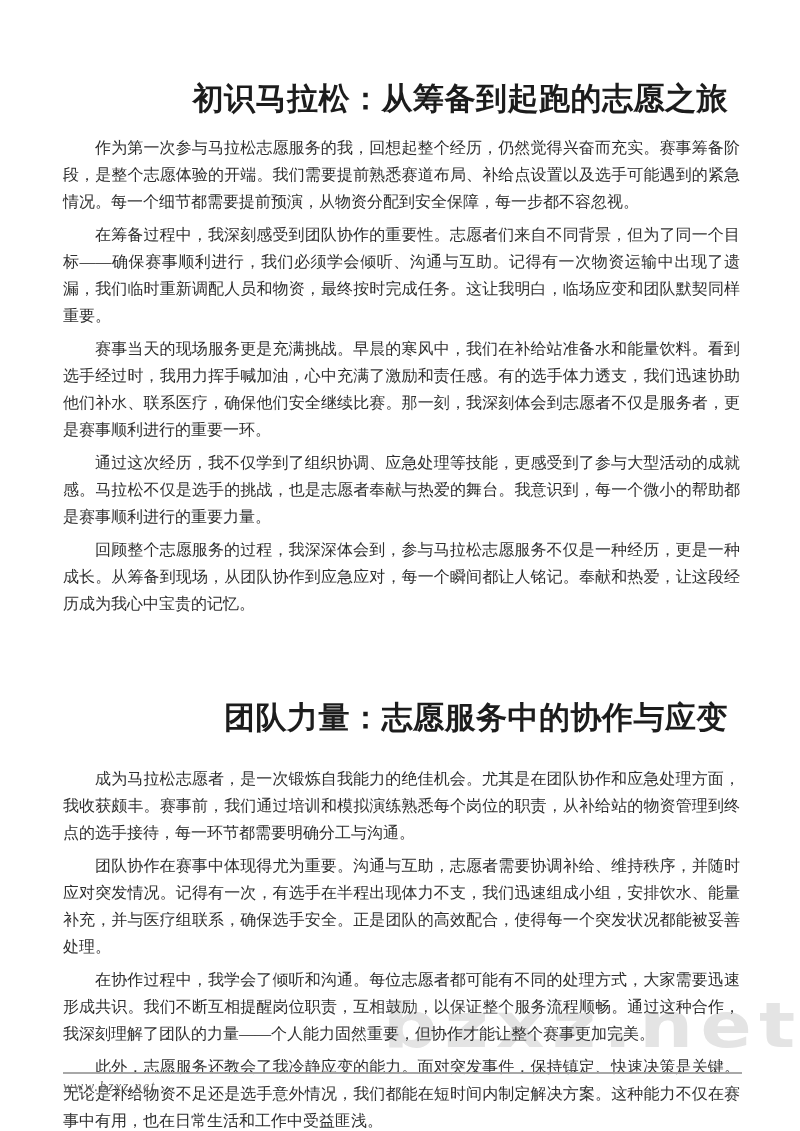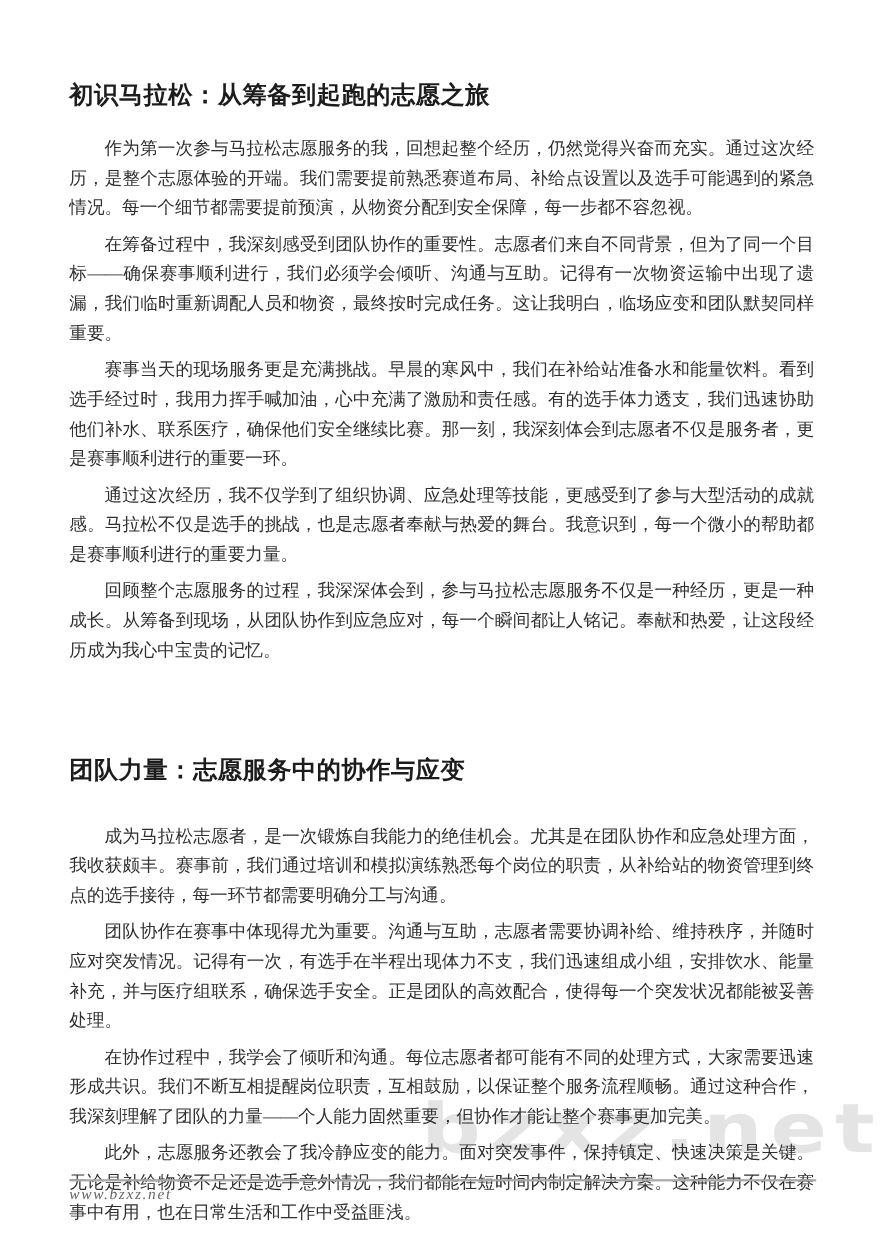--- a/index.html
+++ b/index.html
@@ -15,27 +15,27 @@
     overflow: hidden;
     font-family: "Liberation Serif", serif;
   }
   .content {
     position: relative;
     padding: 0 60px 0 63px;
     z-index: 1;
   }
   .article-title {
     font-family: "Liberation Sans", sans-serif;
-    font-size: 22px;
+    font-size: 31px;
     line-height: 30px;
     font-weight: 700;
     color: #1c1c1c;
-    text-align: left;
+    text-align: right;
     letter-spacing: 0.5px;
-    margin: 0;
+    margin: 12px;
   }
   .title-1 { padding-top: 72px; }
   .title-2 { padding-top: 74px; }
   .article p {
     font-size: 16px;
     line-height: 27px;
     color: #2f2f2f;
     text-align: justify;
     text-indent: 2em;
     margin: 0 0 6px 0;
@@ -86,21 +86,21 @@
 <body>
 
 <div class="page">
 
   <div class="watermark">bzxz.net</div>
 
   <div class="content">
 
     <div class="article article-1">
       <h1 class="article-title title-1">初识马拉松：从筹备到起跑的志愿之旅</h1>
-      <p>作为第一次参与马拉松志愿服务的我，回想起整个经历，仍然觉得兴奋而充实。通过这次经历，是整个志愿体验的开端。我们需要提前熟悉赛道布局、补给点设置以及选手可能遇到的紧急情况。每一个细节都需要提前预演，从物资分配到安全保障，每一步都不容忽视。</p>
+      <p>作为第一次参与马拉松志愿服务的我，回想起整个经历，仍然觉得兴奋而充实。赛事筹备阶段，是整个志愿体验的开端。我们需要提前熟悉赛道布局、补给点设置以及选手可能遇到的紧急情况。每一个细节都需要提前预演，从物资分配到安全保障，每一步都不容忽视。</p>
       <p>在筹备过程中，我深刻感受到团队协作的重要性。志愿者们来自不同背景，但为了同一个目标——确保赛事顺利进行，我们必须学会倾听、沟通与互助。记得有一次物资运输中出现了遗漏，我们临时重新调配人员和物资，最终按时完成任务。这让我明白，临场应变和团队默契同样重要。</p>
       <p>赛事当天的现场服务更是充满挑战。早晨的寒风中，我们在补给站准备水和能量饮料。看到选手经过时，我用力挥手喊加油，心中充满了激励和责任感。有的选手体力透支，我们迅速协助他们补水、联系医疗，确保他们安全继续比赛。那一刻，我深刻体会到志愿者不仅是服务者，更是赛事顺利进行的重要一环。</p>
       <p>通过这次经历，我不仅学到了组织协调、应急处理等技能，更感受到了参与大型活动的成就感。马拉松不仅是选手的挑战，也是志愿者奉献与热爱的舞台。我意识到，每一个微小的帮助都是赛事顺利进行的重要力量。</p>
       <p>回顾整个志愿服务的过程，我深深体会到，参与马拉松志愿服务不仅是一种经历，更是一种成长。从筹备到现场，从团队协作到应急应对，每一个瞬间都让人铭记。奉献和热爱，让这段经历成为我心中宝贵的记忆。</p>
     </div>
 
     <div class="article article-2">
       <h1 class="article-title title-2">团队力量：志愿服务中的协作与应变</h1>
       <p>成为马拉松志愿者，是一次锻炼自我能力的绝佳机会。尤其是在团队协作和应急处理方面，我收获颇丰。赛事前，我们通过培训和模拟演练熟悉每个岗位的职责，从补给站的物资管理到终点的选手接待，每一环节都需要明确分工与沟通。</p>
       <p>团队协作在赛事中体现得尤为重要。沟通与互助，志愿者需要协调补给、维持秩序，并随时应对突发情况。记得有一次，有选手在半程出现体力不支，我们迅速组成小组，安排饮水、能量补充，并与医疗组联系，确保选手安全。正是团队的高效配合，使得每一个突发状况都能被妥善处理。</p>

